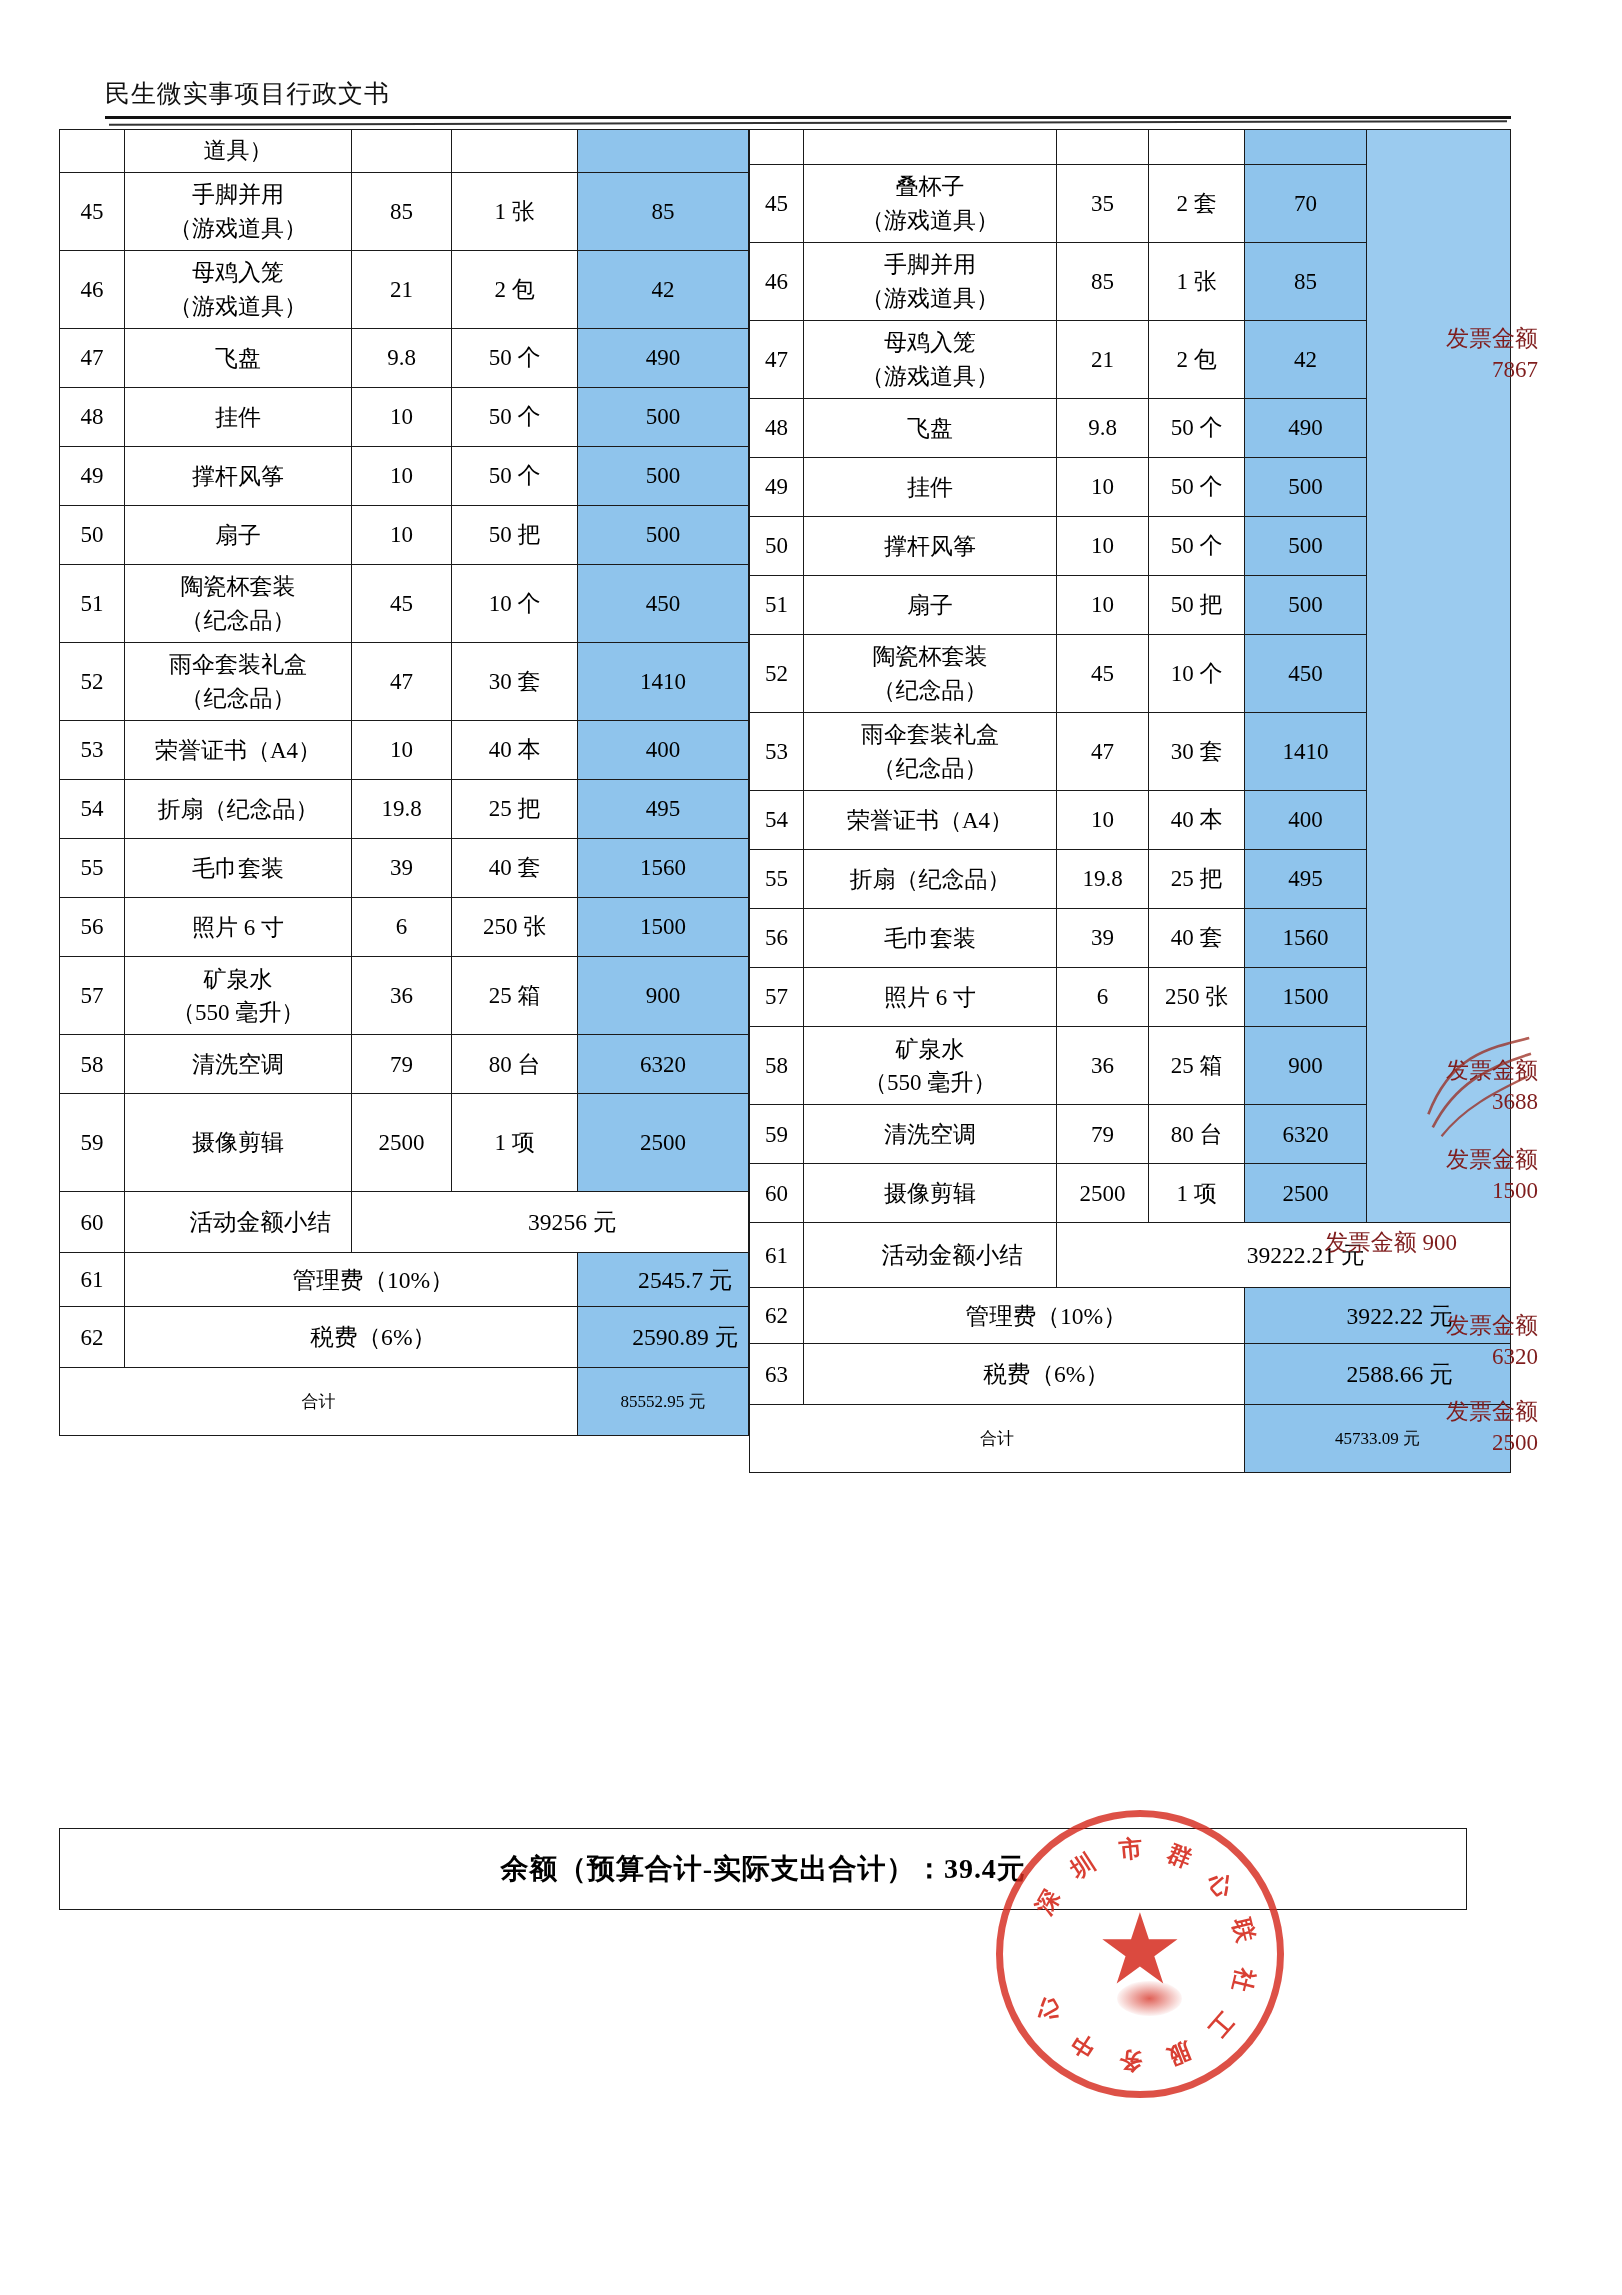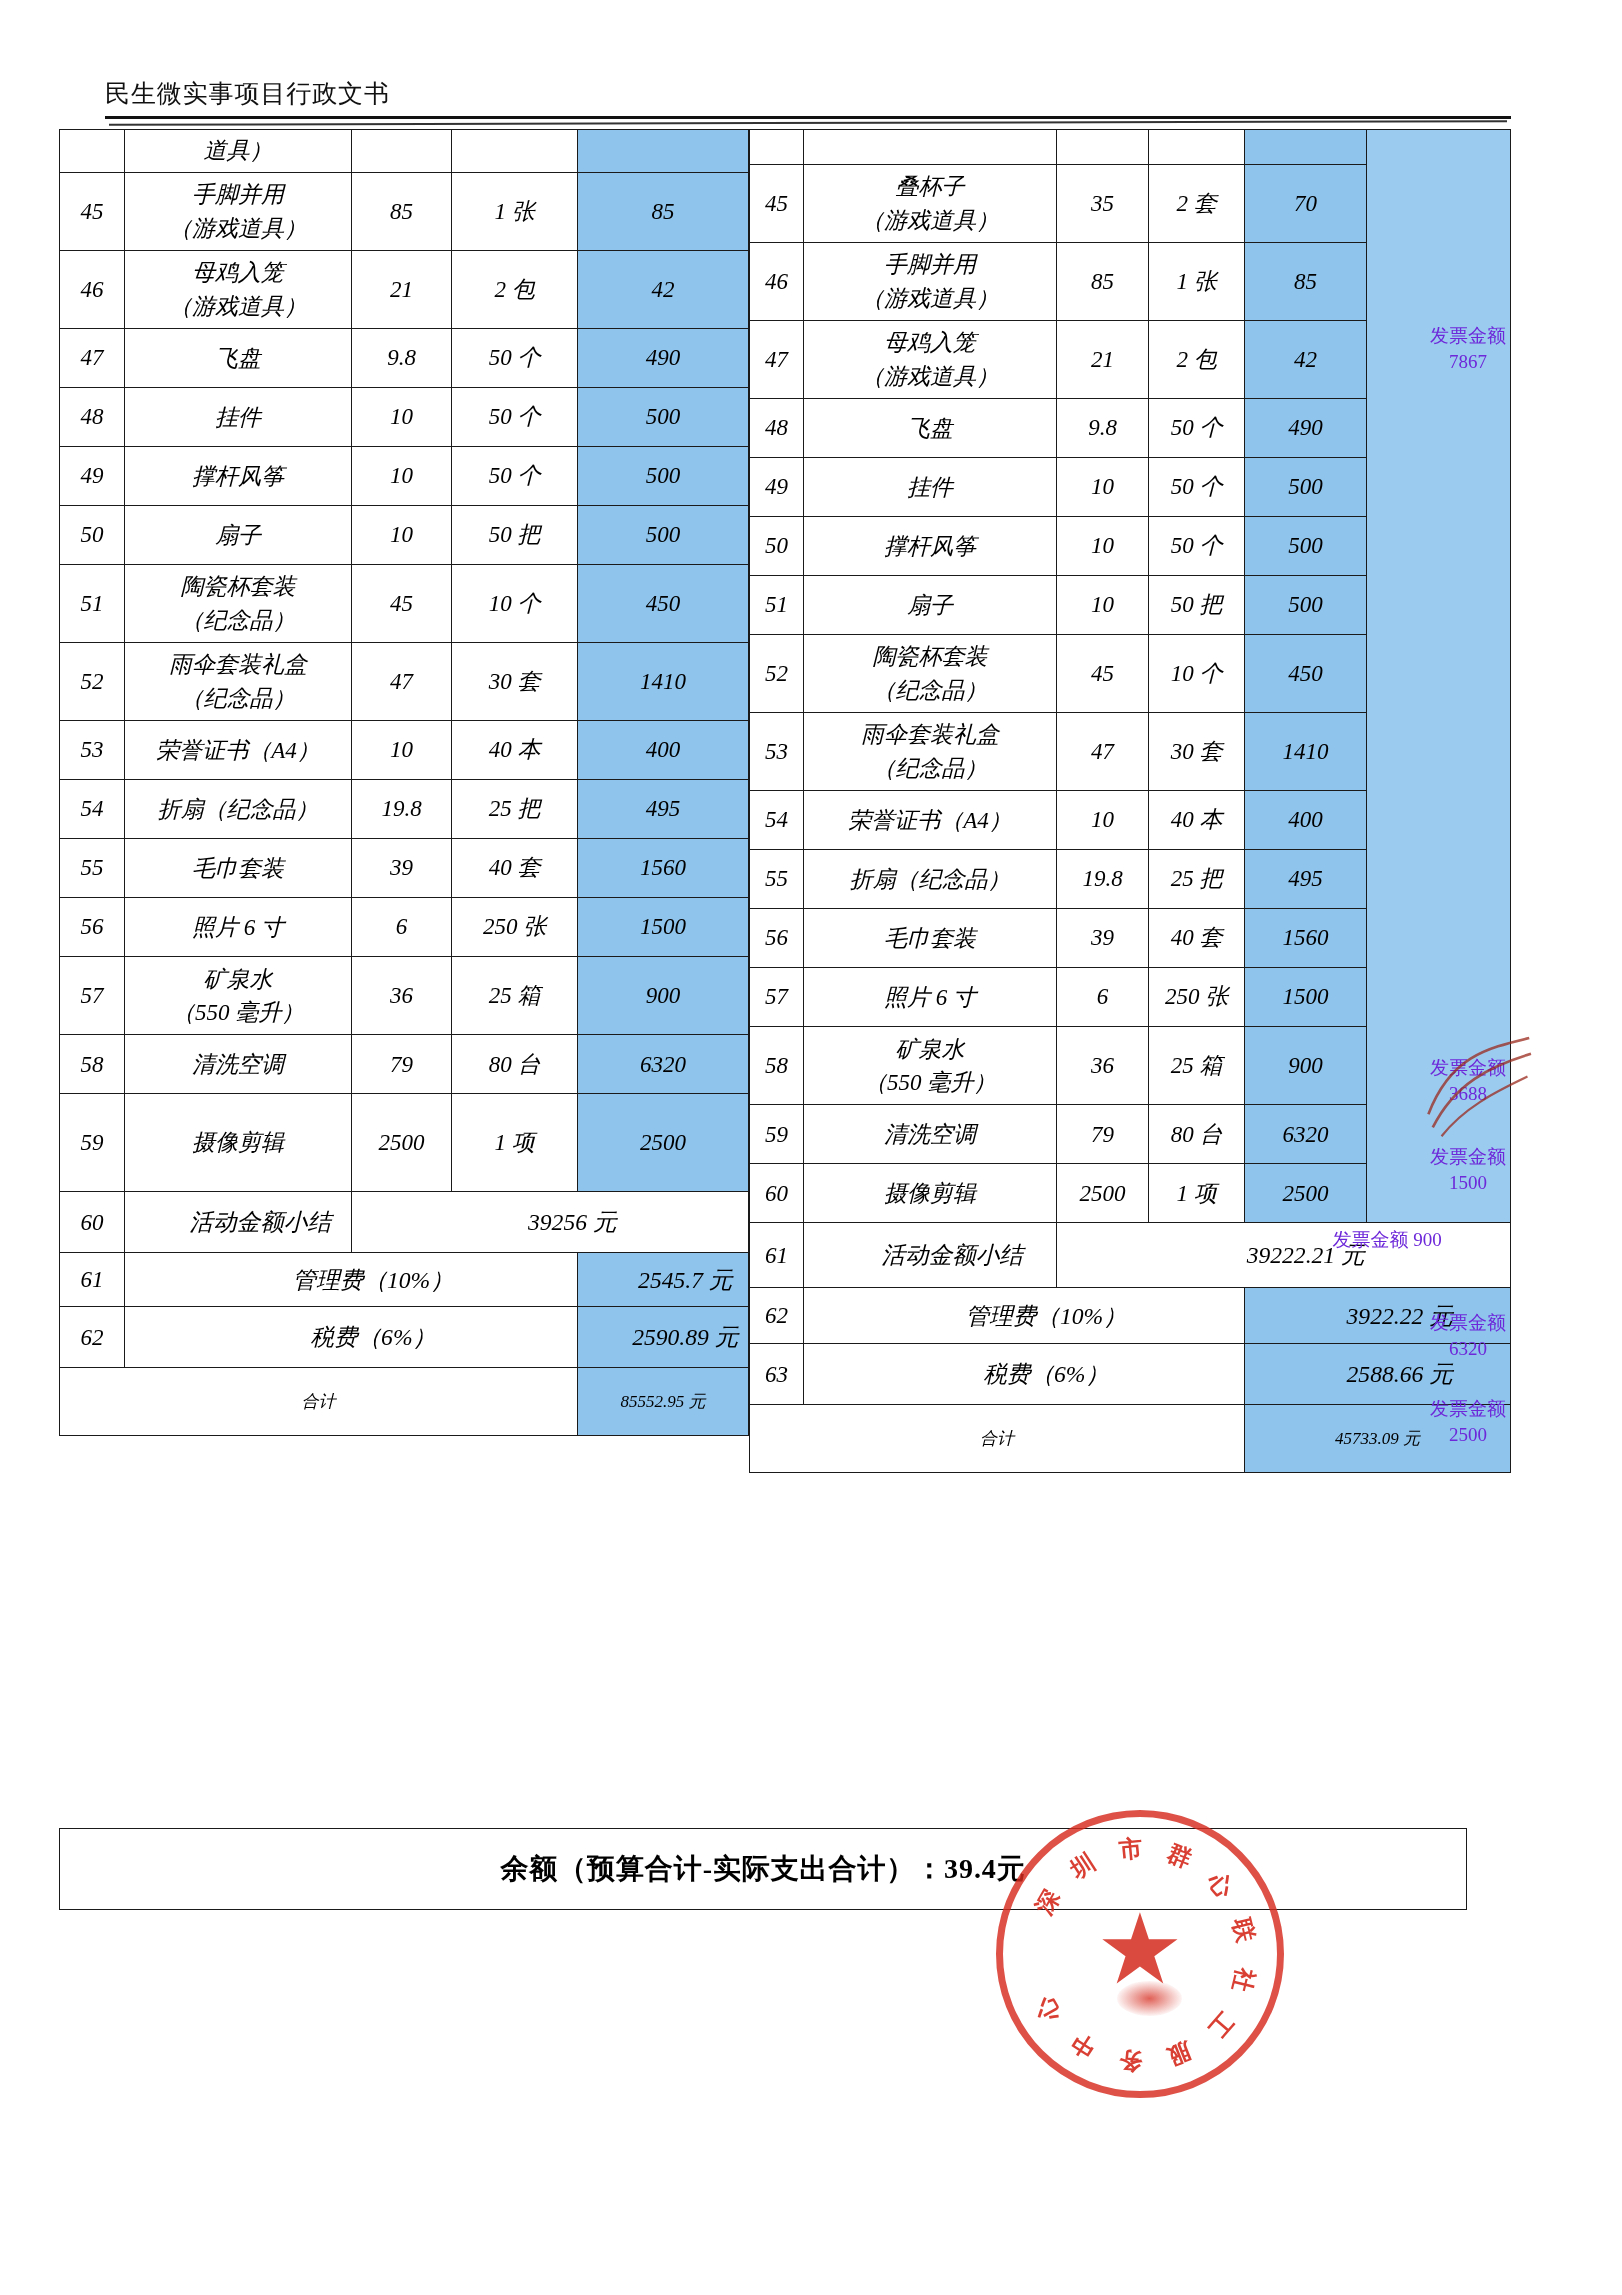--- a/index.html
+++ b/index.html
@@ -41,21 +41,20 @@
     width: 1398px;
     height: 1.7px;
     background: #333;
     transform: rotate(-0.15deg);
   }
 
   
   table {
     border-collapse: collapse;
     table-layout: fixed;
-    font-style: italic;
   }
   td {
     border: 1.7px solid #1a1a1a;
     text-align: center;
     vertical-align: middle;
     font-size: 23px;
     line-height: 1.38;
     padding: 5.2px 1.7px;
   }
   .blue {
@@ -108,25 +107,25 @@
     display: flex;
     align-items: center;
     justify-content: center;
     font-size: 28px;
     font-weight: bold;
     letter-spacing: 0.9px;
     background: #fff;
   }
   .inv-note {
     position: absolute;
-    font-size: 19px;
-    text-align: center;
+    font-size: 23px;
+    text-align: right;
     line-height: 1.35;
     width: 140px;
-    color: #6d28d9;
+    color: #7f1d1d;
   }
 
   
   .stamp {
     position: absolute;
     left: 996px;
     top: 1810px;
     width: 288px;
     height: 288px;
     pointer-events: none;

